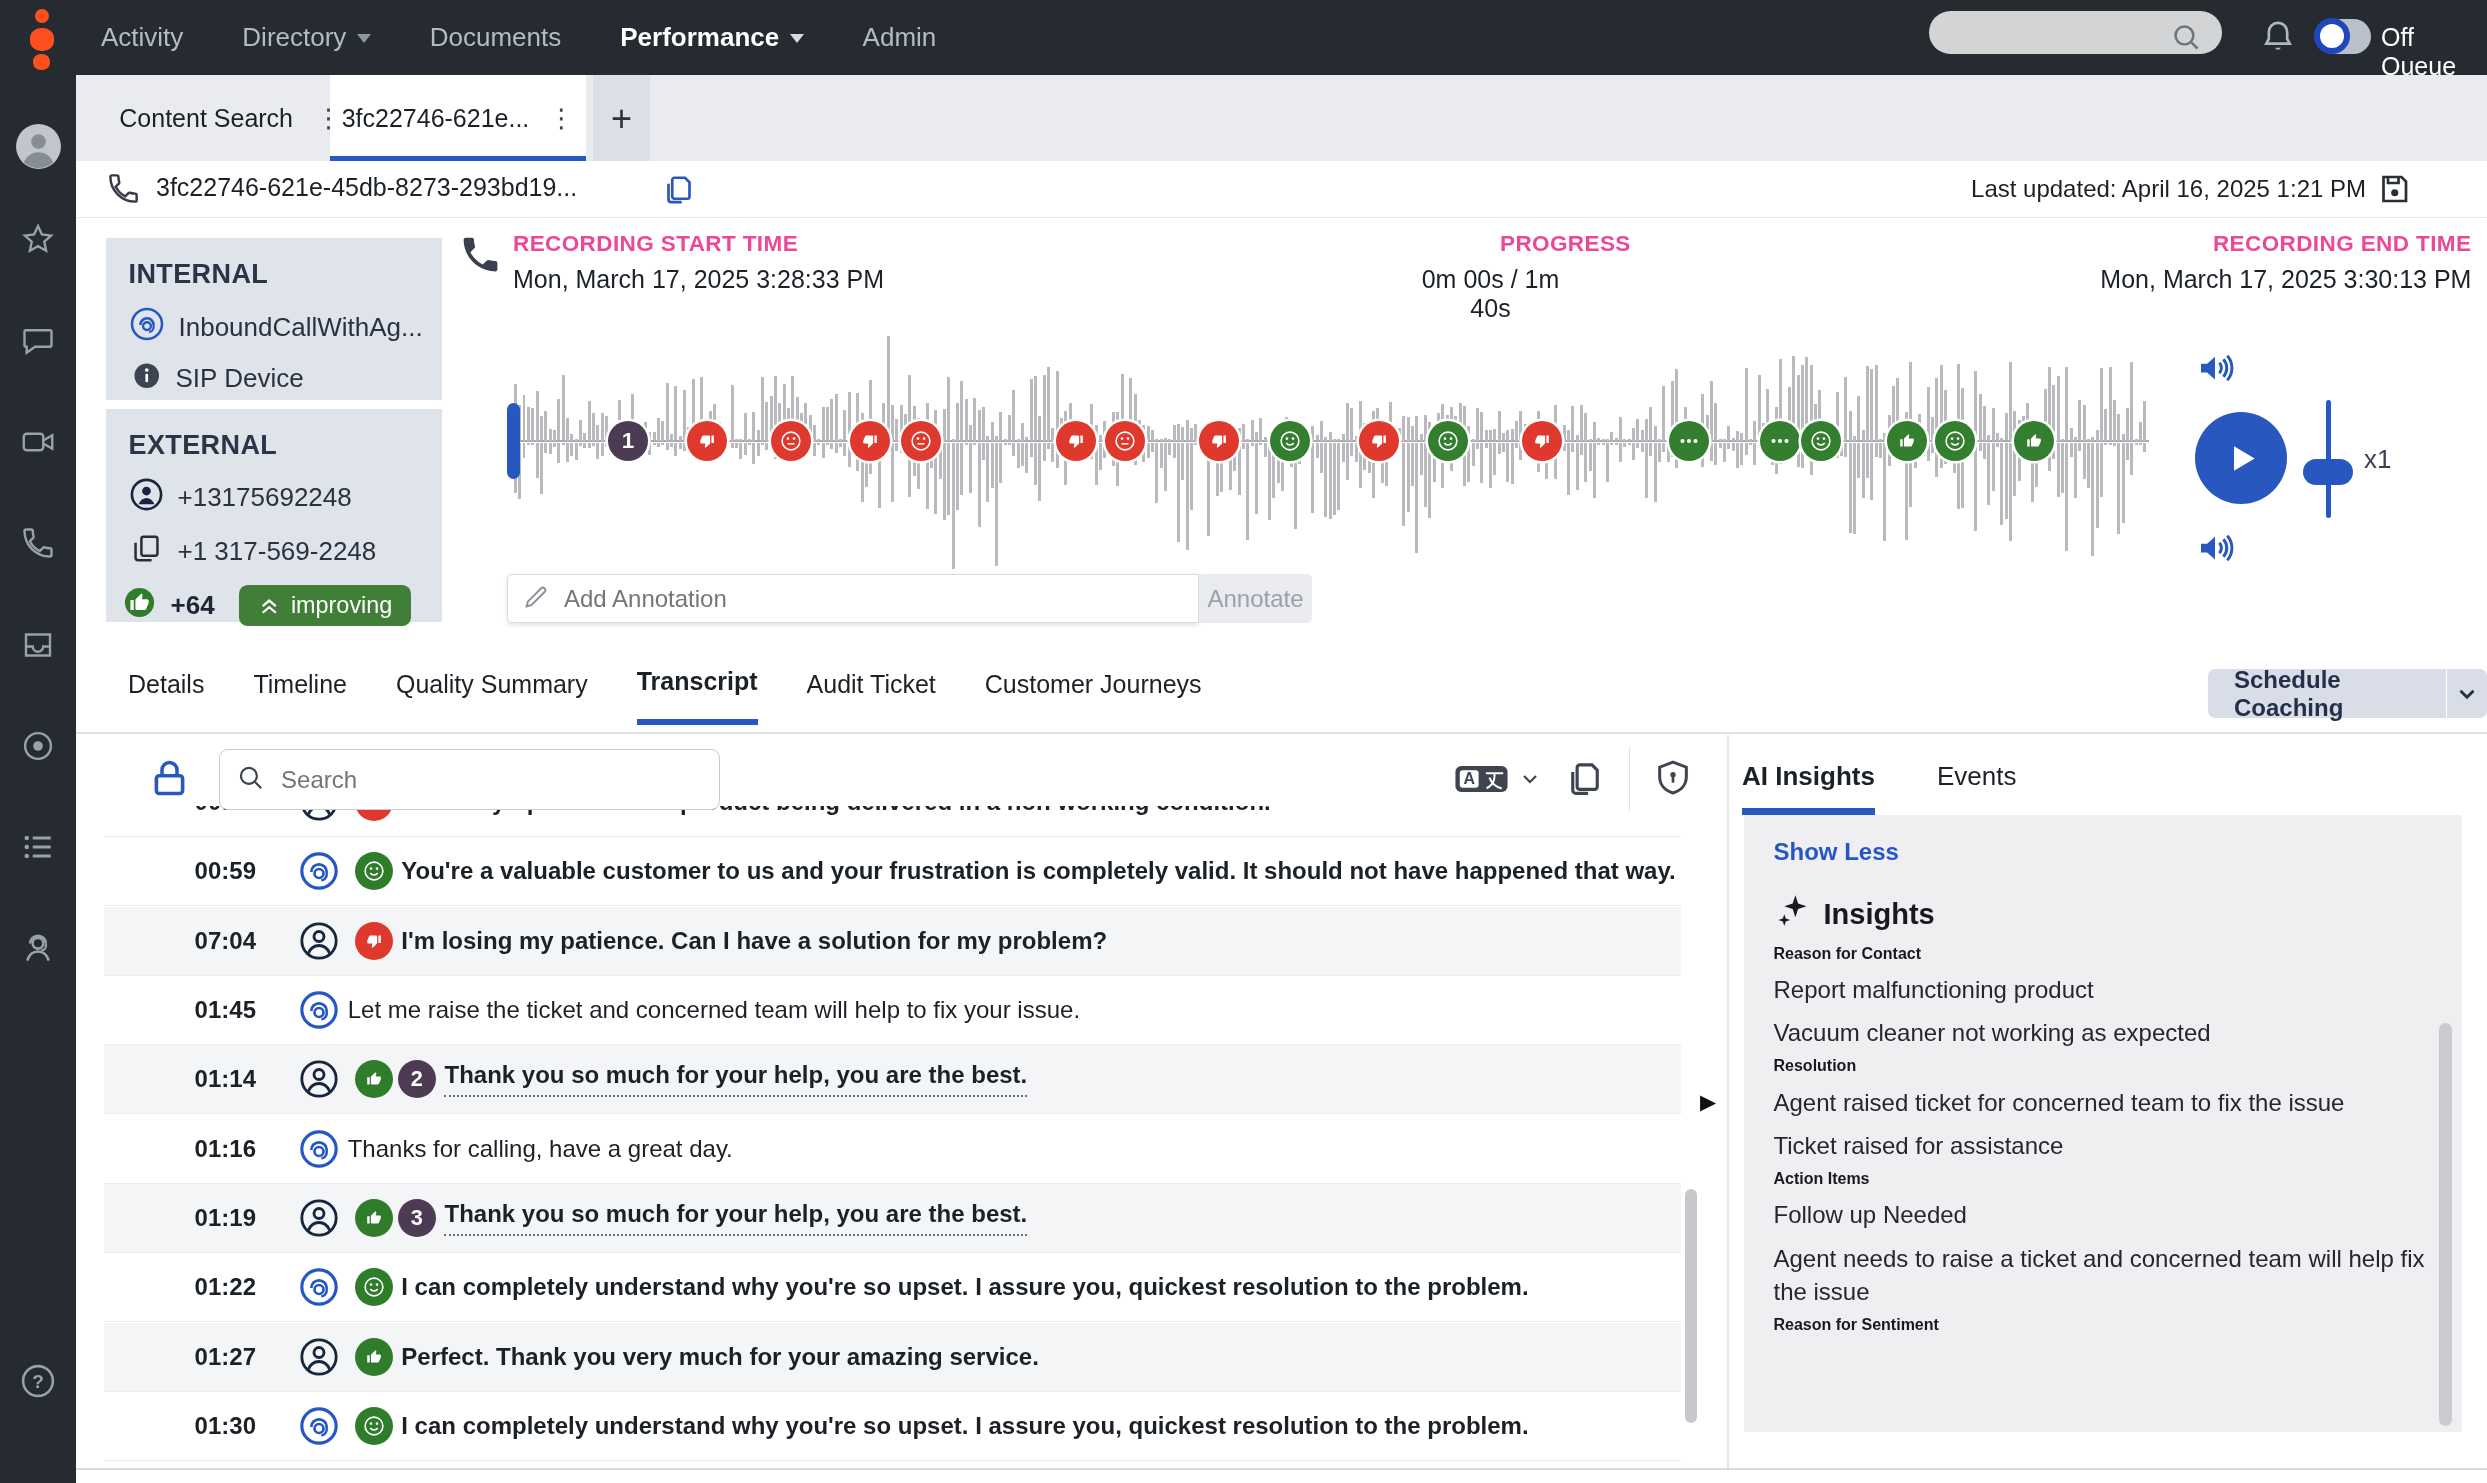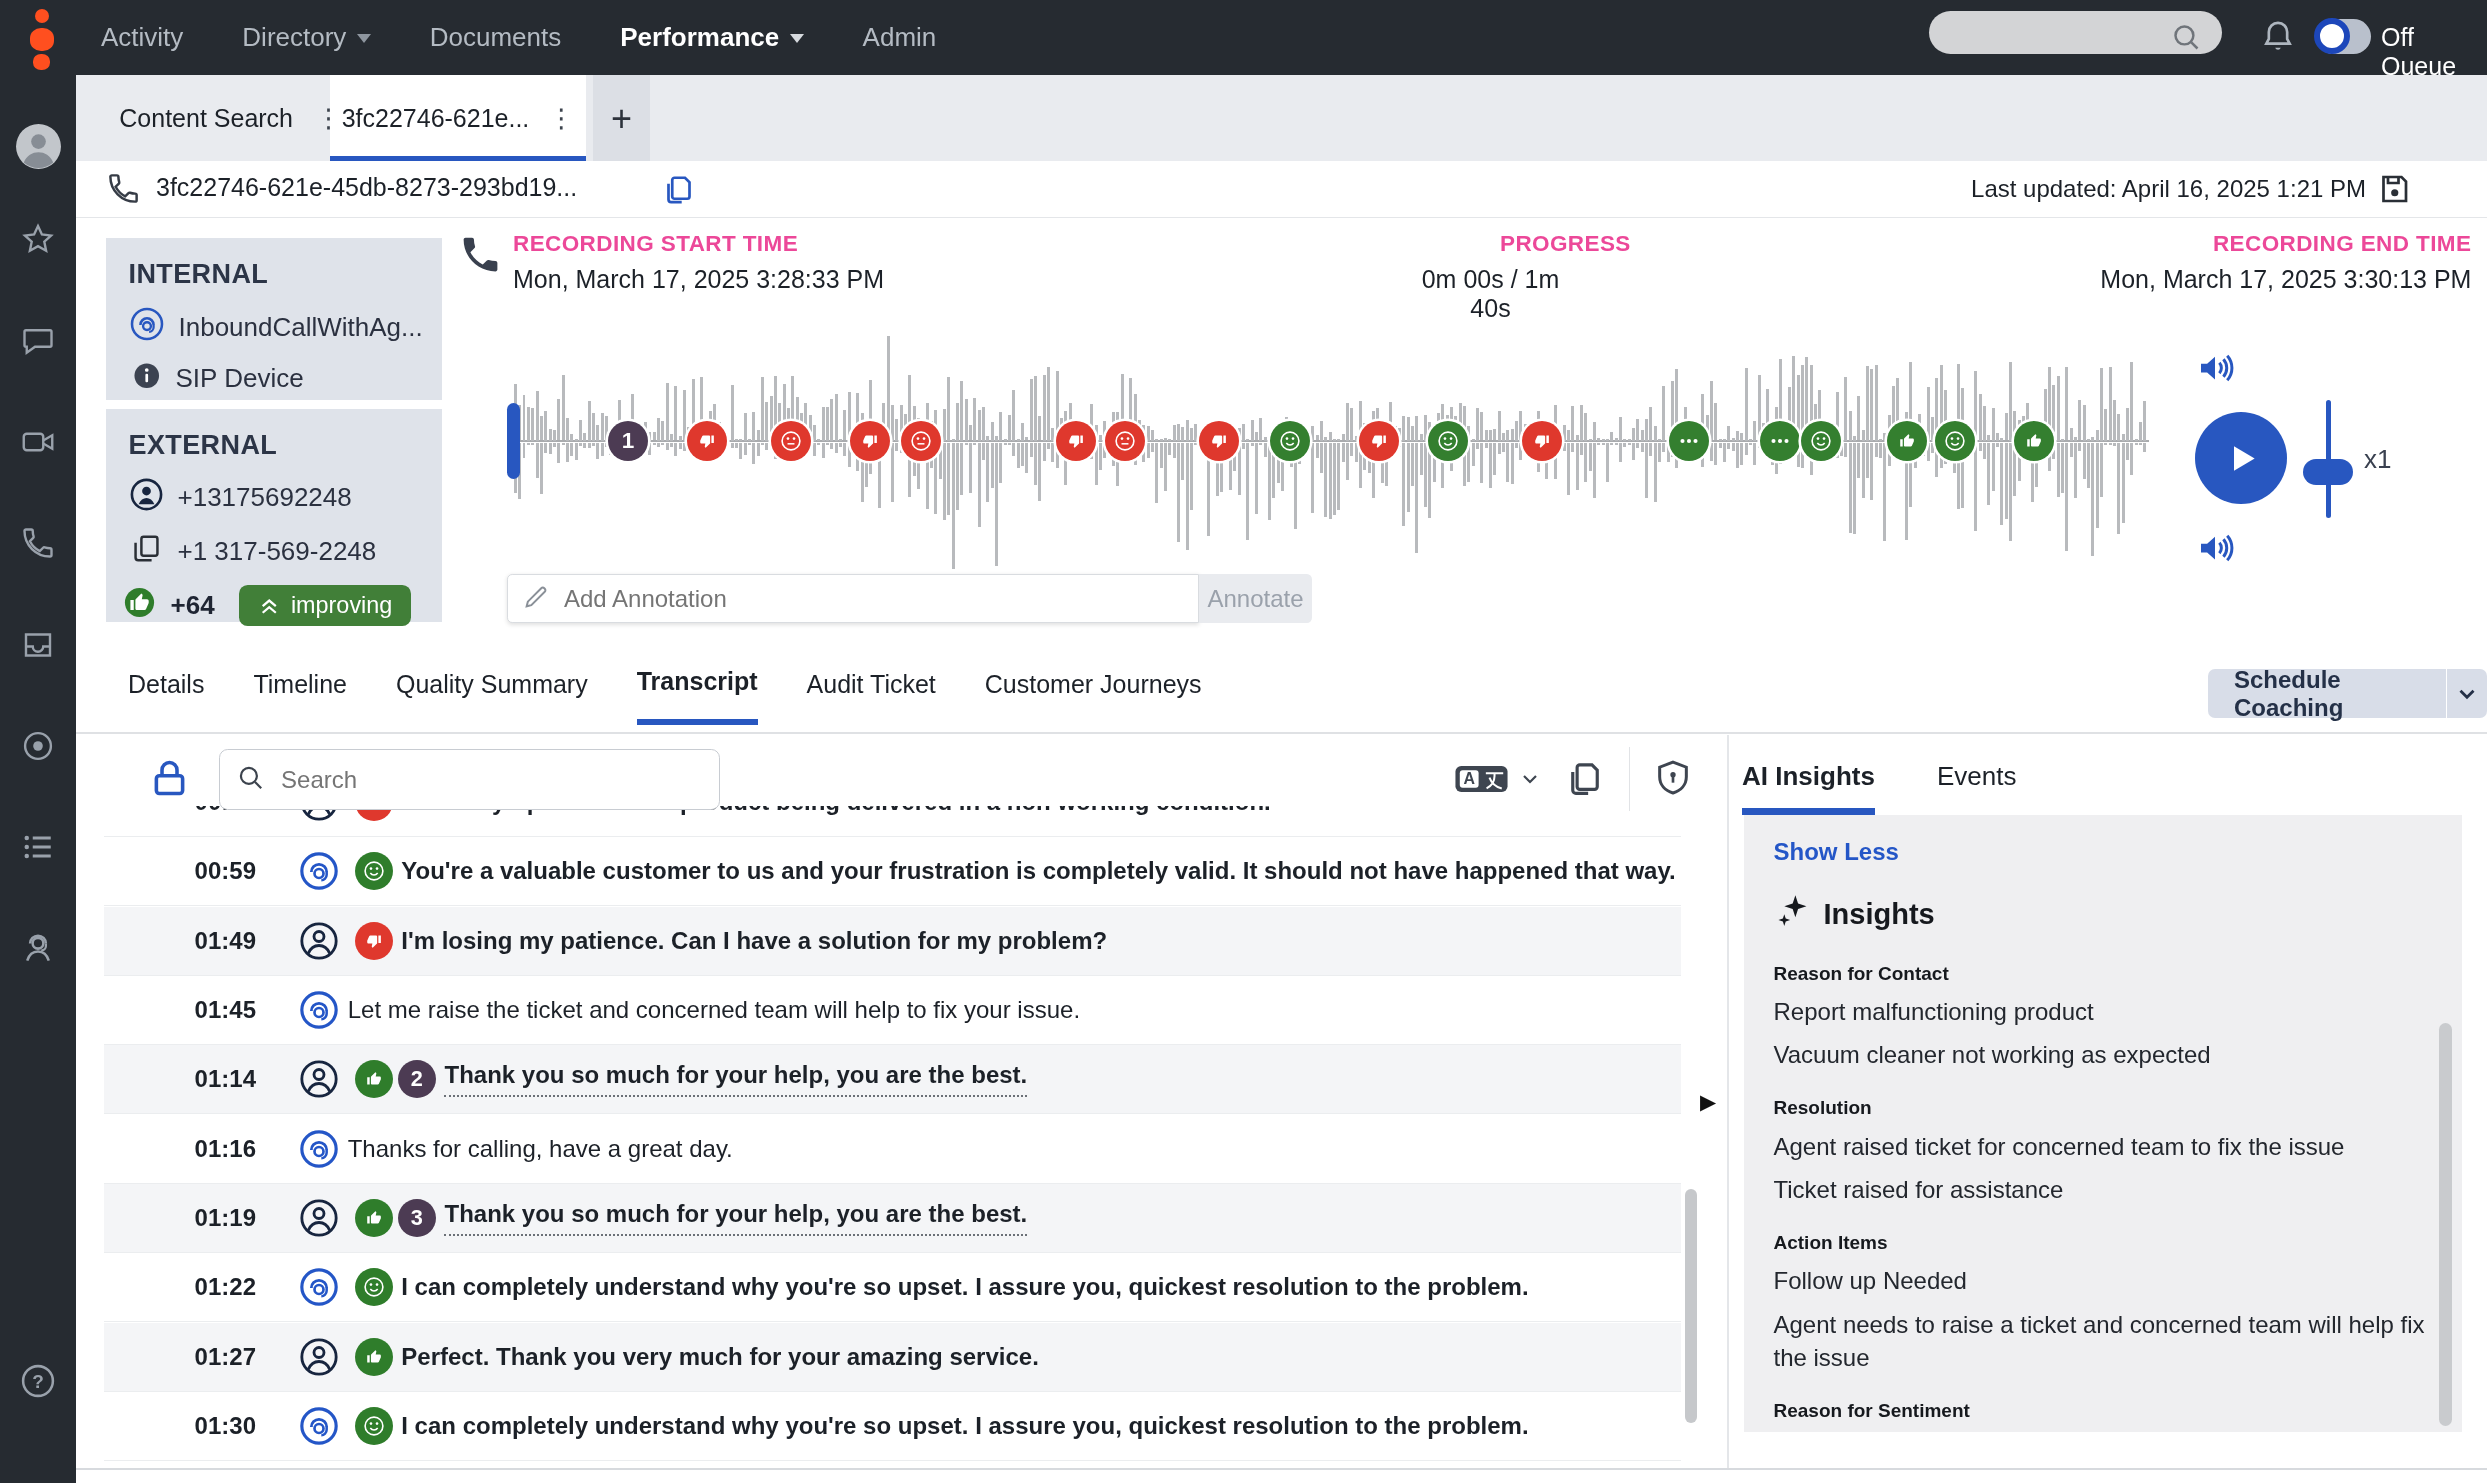--- a/index.html
+++ b/index.html
@@ -103,21 +103,21 @@
 
   
   .aipanel-border{position:absolute;left:1727px;top:735px;width:1.7px;height:735px;background:#e4e6e9;}
   .collapse{position:absolute;left:1700px;top:1090px;font-size:21px;color:#111;cursor:pointer;}
   .aitabs{position:absolute;left:1742px;top:761px;display:flex;gap:62px;}
   .aitab{font-size:26px;color:#1c2128;padding-bottom:15.6px;cursor:pointer;}
   .aitab.active{font-weight:bold;border-bottom:7px solid #2857c0;}
   .aibox{position:absolute;left:1744px;top:815px;width:718px;height:617px;background:#efeff1;overflow:hidden;padding:22.5px 29.5px;}
   .showless{color:#2456c7;font-weight:bold;font-size:24px;cursor:pointer;display:inline-block;}
   .ins-title{display:flex;align-items:center;gap:12px;margin-top:26px;font-size:29px;font-weight:bold;color:#16191e;}
-  .ins-h{font-size:19px;font-weight:bold;color:#16191e;margin-top:26px;}
+  .ins-h{font-size:16px;font-weight:bold;color:#16191e;margin-top:8px;}
   .ins-line{font-size:24px;color:#23272e;margin-top:10.4px;line-height:33px;}
   .aiscroll{position:absolute;left:2439px;top:1023px;width:13px;height:403px;border-radius:7px;background:#c9cbce;}
   .footline{position:absolute;left:76px;top:1468px;width:2411px;height:1.7px;background:#d7dade;}
 </style>
 </head>
 <body>
 
 <div id="app">
 
   <div class="topnav">
@@ -1301,21 +1301,21 @@
               <circle cx="12" cy="12" r="8.2" fill="none" stroke="#fff" stroke-width="1.5"></circle>
               <circle cx="9.2" cy="9.8" r="1.2" fill="#fff"></circle>
               <circle cx="14.8" cy="9.8" r="1.2" fill="#fff"></circle>
               <path d="M8.6 13.8c.9 1.3 2 1.9 3.4 1.9s2.5-.6 3.4-1.9" fill="none" stroke="#fff" stroke-width="1.4"></path>
             </svg>
           </span>
         </span>
         <span class="t-text b">You're a valuable customer to us and your frustration is completely valid. It should not have happened that way.</span>
       </div>
       <div class="trow alt" style="top: 172px;">
-        <span class="t-time">01:49</span>
+        <span class="t-time">07:04</span>
         <span class="t-spk">
           <svg width="40" height="40" viewBox="0 0 24 24">
             <circle cx="12" cy="12" r="10.3" fill="none" stroke="#17253f" stroke-width="1.7"></circle>
             <circle cx="12" cy="9.3" r="3" fill="none" stroke="#17253f" stroke-width="1.7"></circle>
             <path d="M5.6 19.4c1.3-3.1 3.8-4.7 6.4-4.7s5.1 1.6 6.4 4.7" fill="none" stroke="#17253f" stroke-width="1.7"></path>
           </svg>
         </span>
         <span class="t-sent">
           <span style="width:38px;height:38px;border-radius:50%;background:#df382d;display:flex;align-items:center;justify-content:center;">
             <svg width="24" height="24" viewBox="0 0 24 24">

